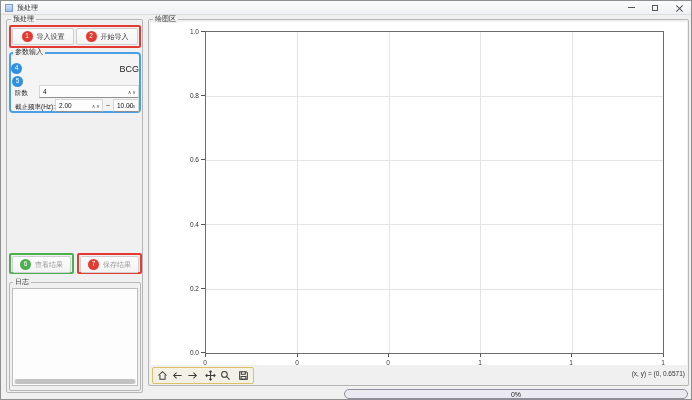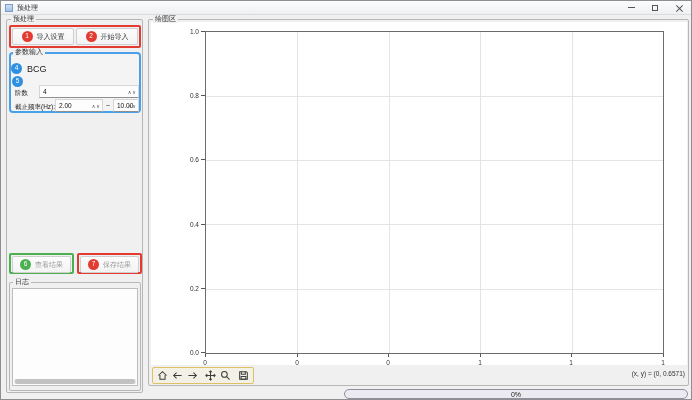--- a/index.html
+++ b/index.html
@@ -48,21 +48,21 @@
   .badge {
     width:11px; height:11px; border-radius:50%; flex:0 0 auto;
     display:flex; align-items:center; justify-content:center;
     color:#fff; font-size:6.5px; line-height:1;
   }
   .badge-red   { background:#e33b32; }
   .badge-blue  { background:#2f8fe0; }
   .badge-green { background:#4caf50; }
 
   .param-box { position:absolute; border:2px solid #4aa0e8; border-radius:4px; background:#f4f4f4; }
-  .bcg-row { position:absolute; left:0; top:9px; width:100%; display:flex; align-items:center; justify-content:flex-start; gap:5px; }
+  .bcg-row { position:absolute; left:0; top:9px; width:100%; display:flex; align-items:center; justify-content:space-between; gap:5px; }
   .bcg-text { font-size:9px; color:#222; }
   .p-label { position:absolute; font-size:6.5px; color:#222; white-space:nowrap; }
   .spin { position:absolute; height:13px; background:#fdfdfd;
     border:1px solid #d6d6d6; border-bottom:1px solid #8f8f8f;
     display:flex; align-items:center; font-size:6.5px; color:#111; padding-left:3px; }
   .spin-arrows { margin-left:auto; display:flex; padding-right:2px; color:#555; font-size:5px; gap:1px; }
   .chev-up::before { content:"∧"; } .chev-down::before { content:"∨"; }
   .tilde { position:absolute; font-size:7px; color:#222; }
 
   .log-area { position:absolute; background:#fdfdfd; border:1px solid #bdbdbd; }

